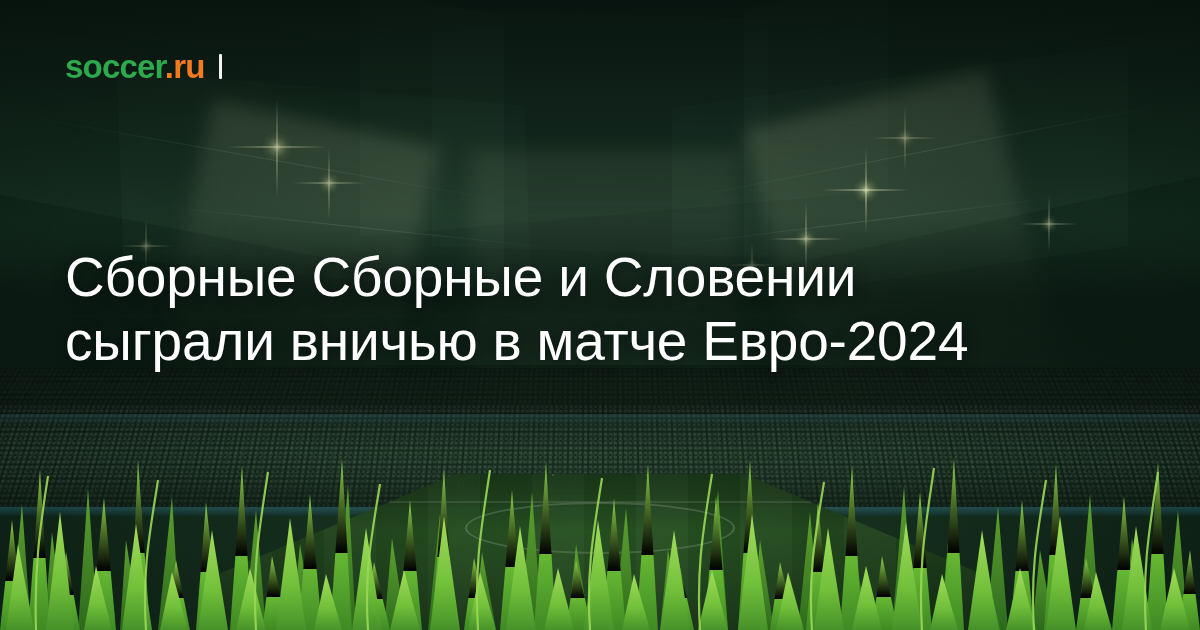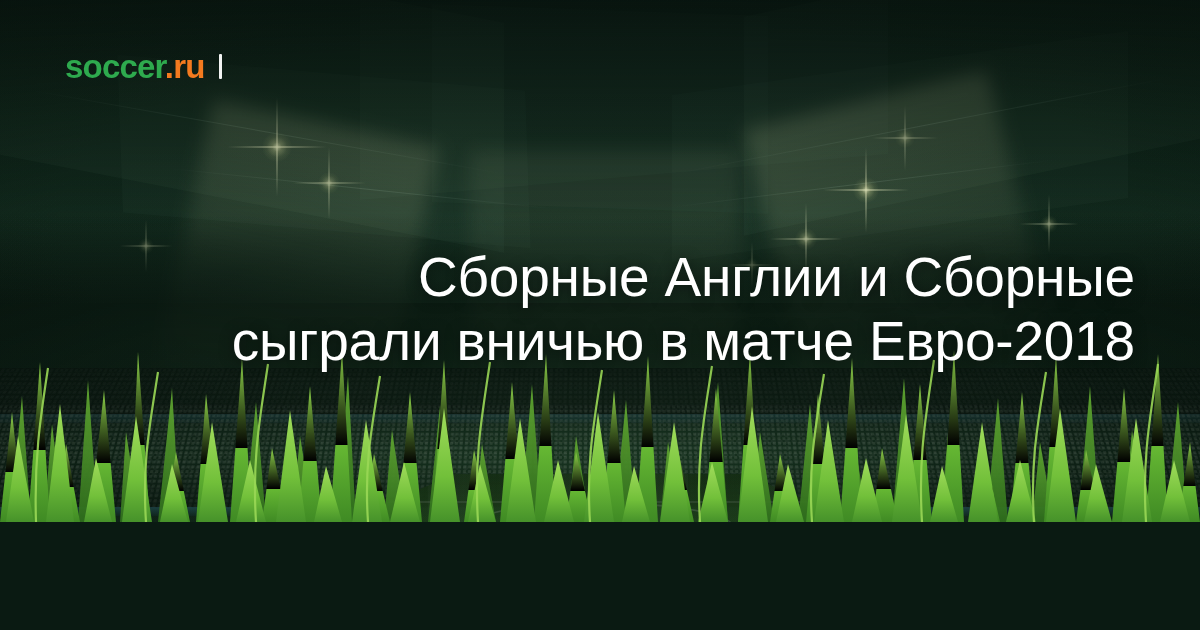--- a/index.html
+++ b/index.html
@@ -1,24 +1,23 @@
 <!DOCTYPE html>
 <html><head>
 <meta charset="utf-8">
 <style>
   * { margin:0; padding:0; box-sizing:border-box; }
   html,body { width:1200px; height:630px; overflow:hidden; background:#0a1a12; }
 
   .poster{
     position:relative;
-    width:1200px; height:522px;
+    width:1200px; height:630px;
     overflow:hidden;
     font-family:"Liberation Sans","DejaVu Sans",sans-serif;
     background:#0d1f17;
-    text-align:right;
   }
 
   
   .bg{ position:absolute; inset:0; }
 
   .bg-base{
     position:absolute; inset:0;
     background:
       radial-gradient(120% 90% at 50% 95%, #21452a 0%, #16301f 26%, #0f2318 52%, #0b1a12 78%, #081309 100%);
   }
@@ -333,17 +332,17 @@
       </g>
     </svg>
   </div>
 
   <div class="header">
     <div class="logo"><span class="s-green">soccer</span><span class="s-orange">.ru</span></div>
     <div class="divider"></div>
   </div>
 
   <h1 class="headline">
-    <span>Сборные Англии и Сборные</span>
-    <span>сыграли вничью в матче Евро-2018</span>
+    <span>Сборные Сборные и Словении</span>
+    <span>сыграли вничью в матче Евро-2024</span>
   </h1>
 
 </div>
 
 </body></html>

